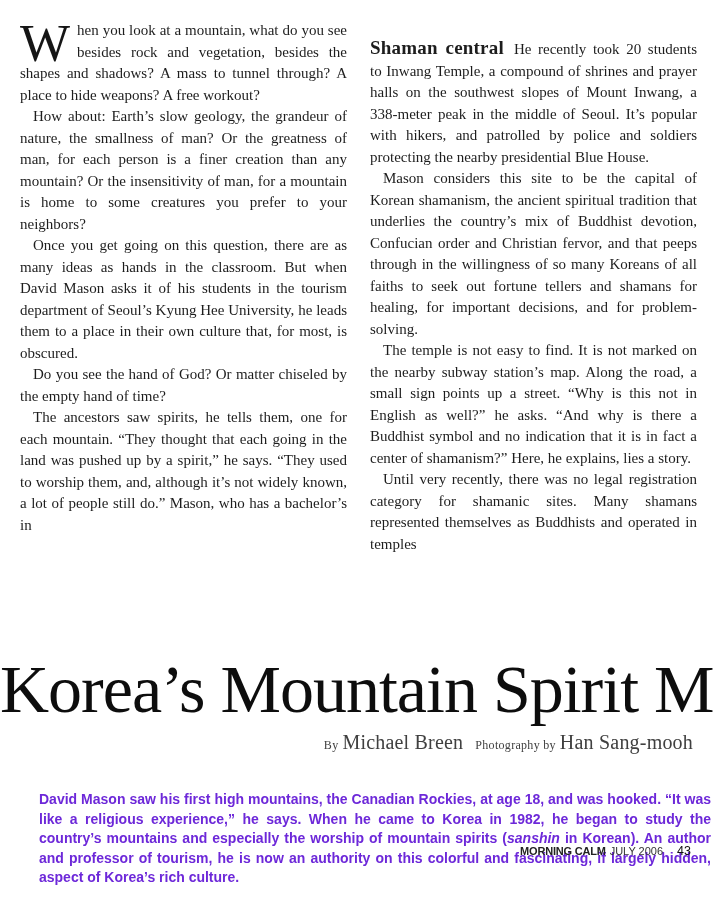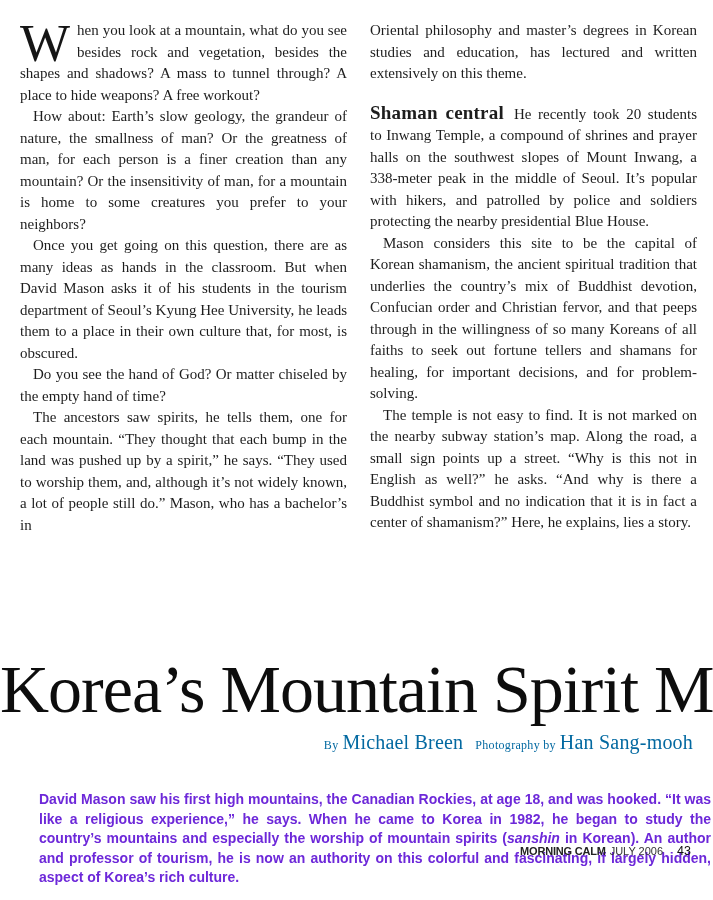--- a/index.html
+++ b/index.html
@@ -57,21 +57,21 @@
     letter-spacing: -1px;
     color: #0d0d0d;
     white-space: nowrap;
   }
   
   .byline {
     position: absolute;
     top: 731px;
     right: 20px;
     text-align: right;
-    color: #0369a1;
+    color: #404040;
     white-space: nowrap;
   }
   .by-label { font-size: 12px; letter-spacing: 0.3px; }
   .byline .author { font-size: 20px; letter-spacing: 0.2px; }
   .byline .sep { display: inline-block; width: 4px; }
   
   .intro {
     position: absolute;
     top: 776px;
     left: 25px;
@@ -106,28 +106,28 @@
 
 <div class="page">
 
   <div class="columns">
 
     <div class="col">
       <p class="para"><span class="dropcap">W</span><span>hen you look at a mountain, what do you see besides rock and vegetation, besides the shapes and shadows? A mass to tunnel through? A place to hide weapons? A free workout?</span></p>
       <p class="para indent">How about: Earth’s slow geology, the grandeur of nature, the smallness of man? Or the greatness of man, for each person is a finer creation than any mountain? Or the insensitivity of man, for a mountain is home to some creatures you prefer to your neighbors?</p>
       <p class="para indent">Once you get going on this question, there are as many ideas as hands in the classroom. But when David Mason asks it of his students in the tourism department of Seoul’s Kyung Hee University, he leads them to a place in their own culture that, for most, is obscured.</p>
       <p class="para indent">Do you see the hand of God? Or matter chiseled by the empty hand of time?</p>
-      <p class="para indent">The ancestors saw spirits, he tells them, one for each mountain. “They thought that each bump in the land was pushed up by a spirit,” he says. “They used to worship them, and, although it’s not widely known, a lot of people still do.” Mason, who has a bachelor’s in</p>
+      <p class="para indent">The ancestors saw spirits, he tells them, one for each mountain. “They thought that each going in the land was pushed up by a spirit,” he says. “They used to worship them, and, although it’s not widely known, a lot of people still do.” Mason, who has a bachelor’s in</p>
     </div>
 
     <div class="col">
-      <p class="para">Oriental philosophy and master’s degrees in Korean studies and education, has lectured and written extensively on this theme.</p>
       <p class="para heading-para"><span class="run-in">Shaman central</span><span>He recently took 20 students to Inwang Temple, a compound of shrines and prayer halls on the southwest slopes of Mount Inwang, a 338-meter peak in the middle of Seoul. It’s popular with hikers, and patrolled by police and soldiers protecting the nearby presidential Blue House.</span></p>
       <p class="para indent">Mason considers this site to be the capital of Korean shamanism, the ancient spiritual tradition that underlies the country’s mix of Buddhist devotion, Confucian order and Christian fervor, and that peeps through in the willingness of so many Koreans of all faiths to seek out fortune tellers and shamans for healing, for important decisions, and for problem-solving.</p>
       <p class="para indent">The temple is not easy to find. It is not marked on the nearby subway station’s map. Along the road, a small sign points up a street. “Why is this not in English as well?” he asks. “And why is there a Buddhist symbol and no indication that it is in fact a center of shamanism?” Here, he explains, lies a story.</p>
+      <p class="para indent">Until very recently, there was no legal registration category for shamanic sites. Many shamans represented themselves as Buddhists and operated in temples</p>
     </div>
 
   </div>
 
   <h1 class="title">Korea’s Mountain Spirit Man</h1>
 
   <div class="byline">
     <span class="by-label">By</span>
     <span class="author">Michael Breen</span>
     <span class="sep"></span>

